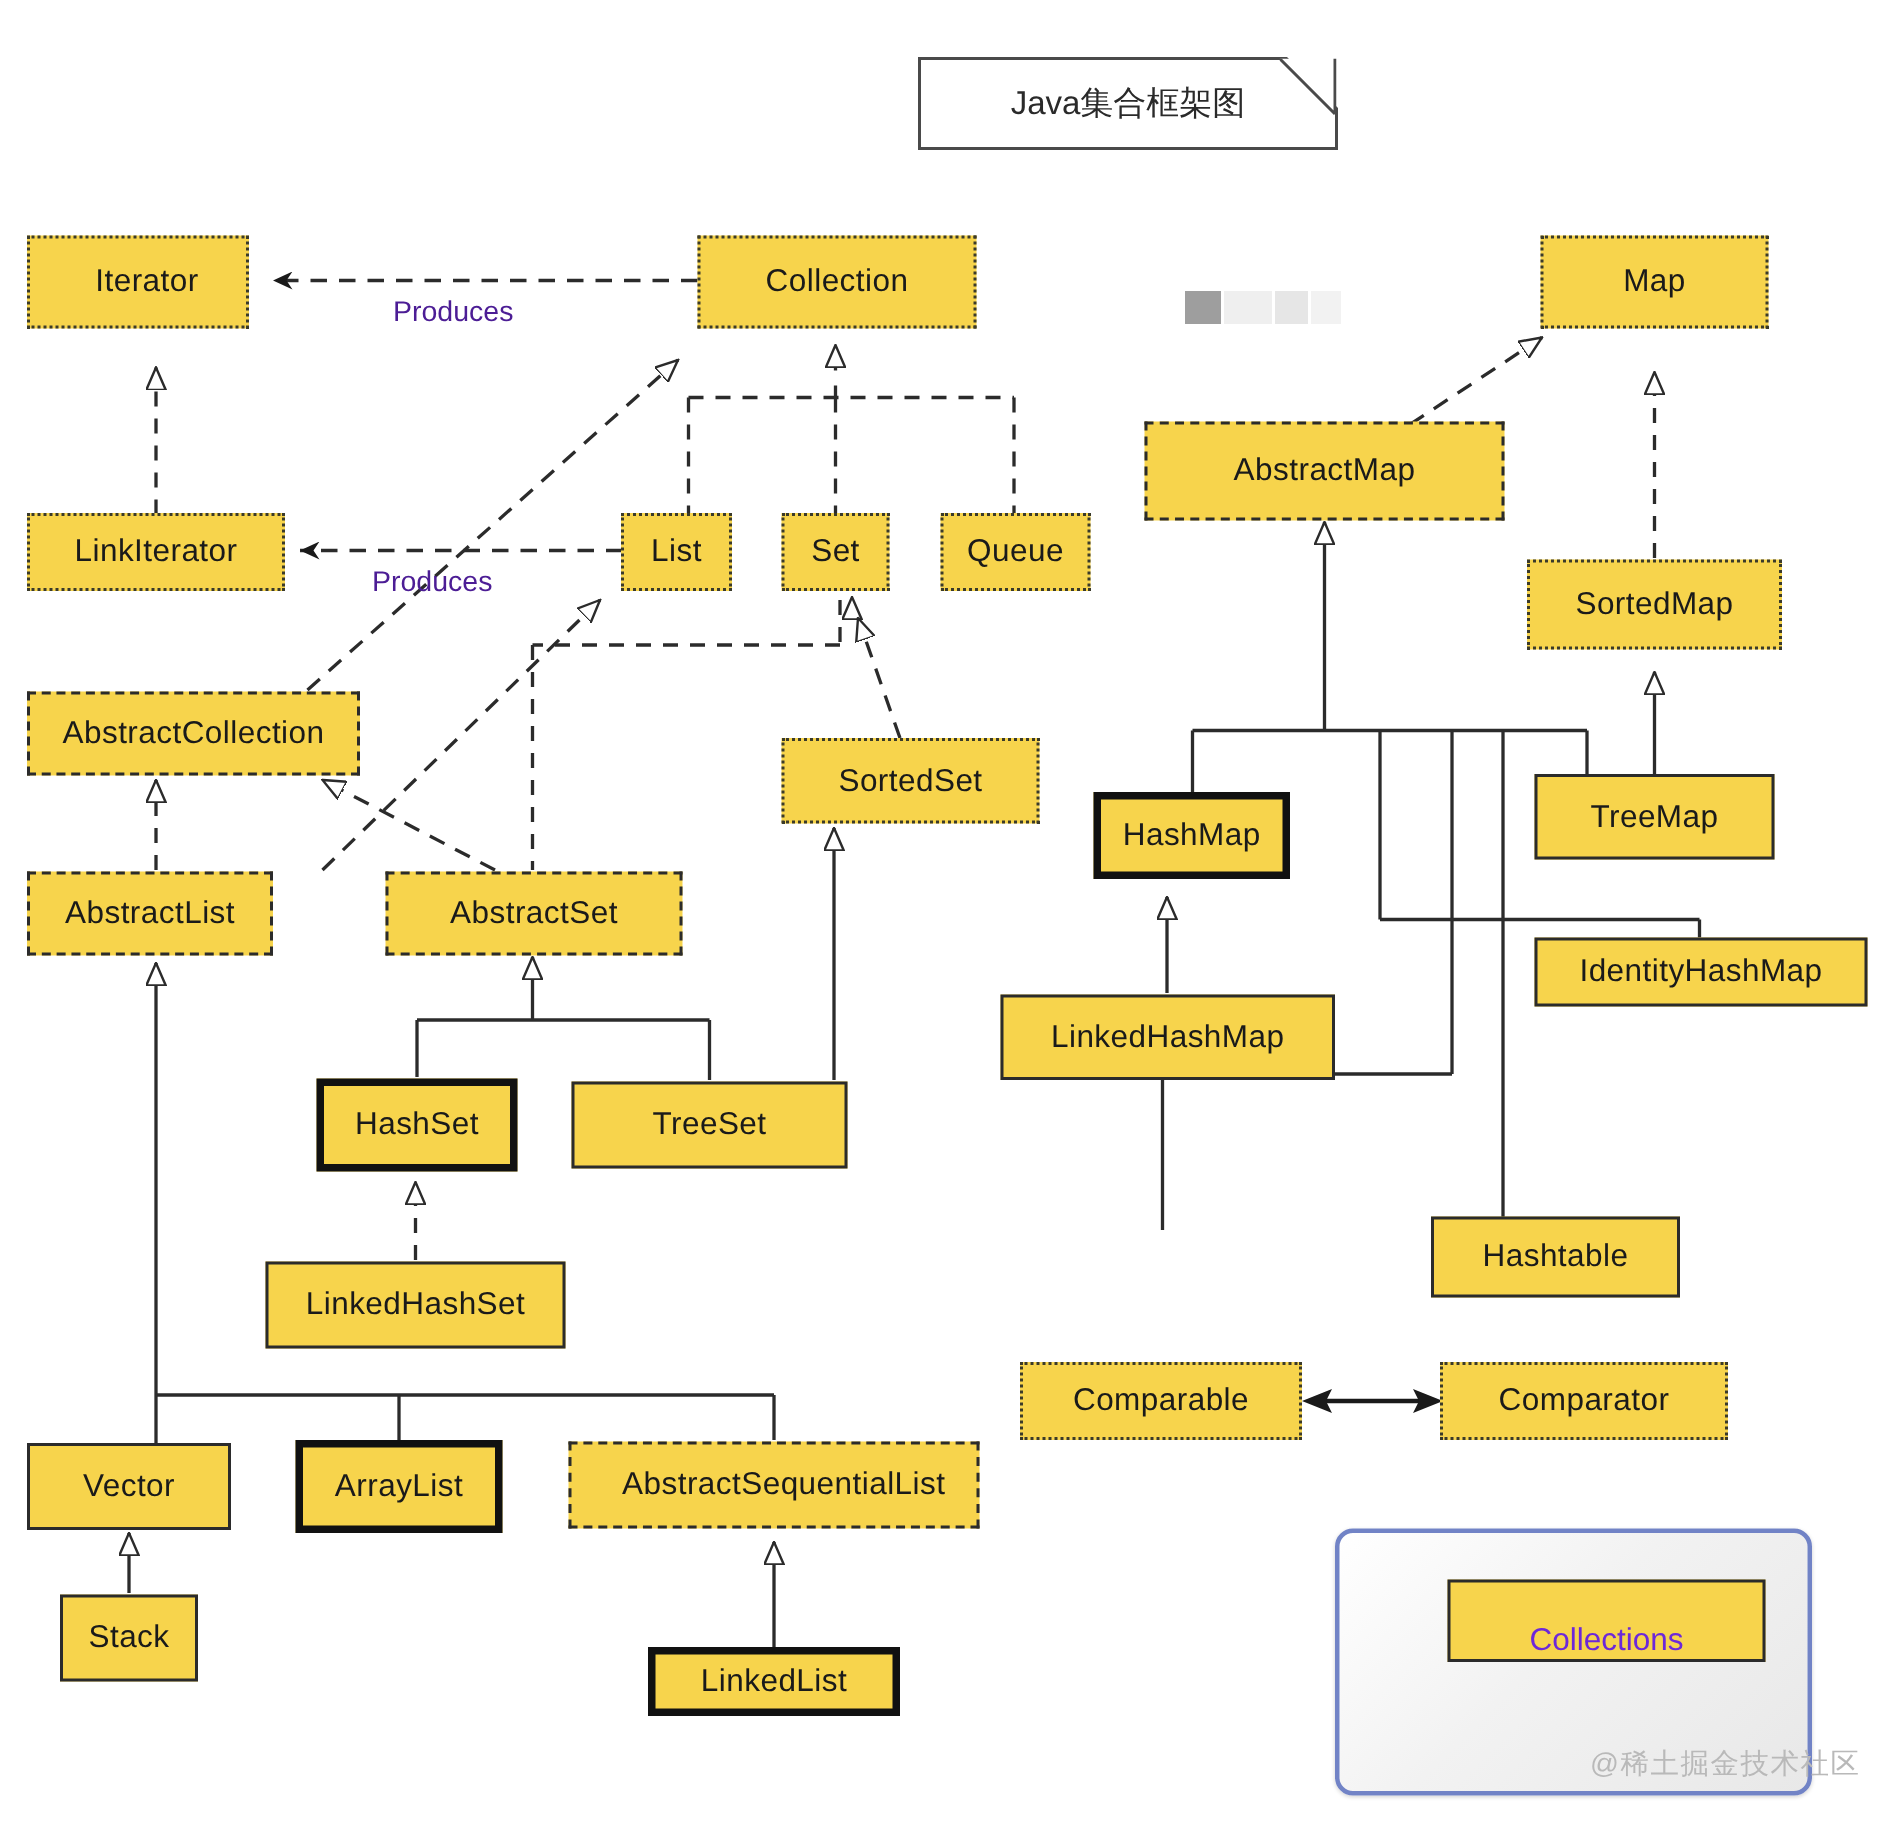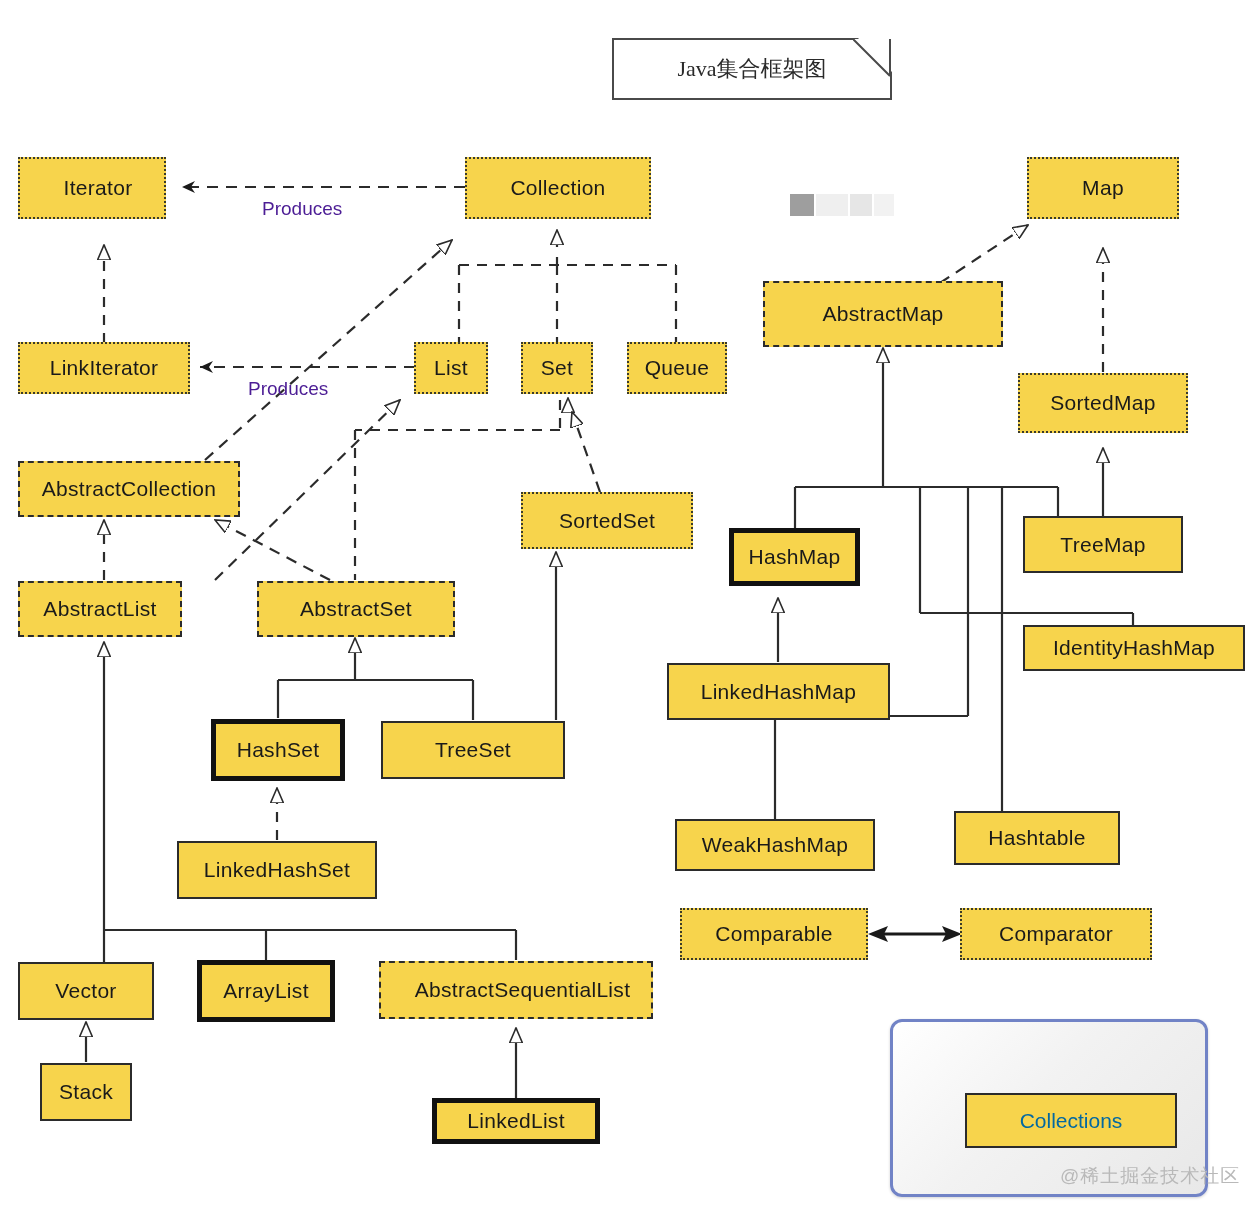--- a/index.html
+++ b/index.html
@@ -21,22 +21,22 @@
         border:2px solid #4a4a4a;display:flex;align-items:center;justify-content:center;
         font-size:22px;color:#2a2a2a;}
   .note .foldline{position:absolute;right:-2px;top:-2px;width:0;height:0;
         border-left:34px solid transparent;border-top:34px solid #ffffff;}
 
   .util-panel{position:absolute;box-sizing:border-box;
         border:3px solid #7183C6;border-radius:12px;
         background:linear-gradient(135deg,#ffffff 0%,#f2f2f2 45%,#e8e8e8 100%);
         box-shadow:0 1px 3px rgba(0,0,0,.18);}
   .util-box{position:absolute;box-sizing:border-box;background:#F7D44C;
-        border:2px solid #2b2b2b;display:flex;align-items:center;justify-content:center;
-        font-size:21px;color:#0369a1;margin-top:40px;}
+        border:2px solid #2b2b2b;display:flex;align-items:flex-end;justify-content:center;
+        font-size:21px;color:#6d28d9;}
 
   .redact{position:absolute;}
   .redact .blk{position:absolute;top:0;}
 
   .watermark{position:absolute;font-size:19px;color:#b9b9b9;letter-spacing:1px;
         white-space:nowrap;}
 </style>
 </head>
 <body>
 
@@ -153,21 +153,21 @@
       <path d="M1037,852 L1037,812"></path>
     </g>
 
     <g stroke="#1a1a1a" stroke-width="3" fill="none">
       <path d="M884,934 L946,934"></path>
     </g>
     <path d="M868,934 L888,926 L884,934 L888,942 z" fill="#1a1a1a"></path>
     <path d="M962,934 L942,926 L946,934 L942,942 z" fill="#1a1a1a"></path>
   </svg>
 
-  <div class="note" style="left:612px;top:38px;width:280px;height:62px;font-family:Liberation Serif, serif;">
+  <div class="note" style="left:612px;top:38px;width:280px;height:62px;">
     <span>Java集合框架图</span>
     <span class="foldline"></span>
     <svg width="38" height="38" style="position:absolute;right:-1px;top:-1px;">
       <path d="M0,0 L37,37 L37,0 z" fill="#ffffff" stroke="none"></path>
       <path d="M0,0 L37,37 M37,0 L37,37" stroke="#4a4a4a" stroke-width="2" fill="none"></path>
     </svg>
   </div>
 
   <div class="redact" style="left:790px;top:194px;width:104px;height:22px;">
     <div class="blk" style="left:0;width:24px;height:22px;background:#9e9e9e;"></div>
@@ -245,23 +245,20 @@
     </div>
 
   <div class="node bold" style="left:211px;top:719px;width:134px;height:62px;">
     <span>HashSet</span>
     </div>
 
   <div class="node cls" style="left:381px;top:721px;width:184px;height:58px;">
     <span>TreeSet</span>
     </div>
 
-  <div class="node cls" style="left:675px;top:819px;width:200px;height:52px;">
-    <span>WeakHashMap</span>
-    </div>
 
   <div class="node cls" style="left:954px;top:811px;width:166px;height:54px;">
     <span>Hashtable</span>
     </div>
 
   <div class="node cls" style="left:177px;top:841px;width:200px;height:58px;">
     <span>LinkedHashSet</span>
     </div>
 
   <div class="node iface" style="left:680px;top:908px;width:188px;height:52px;">

